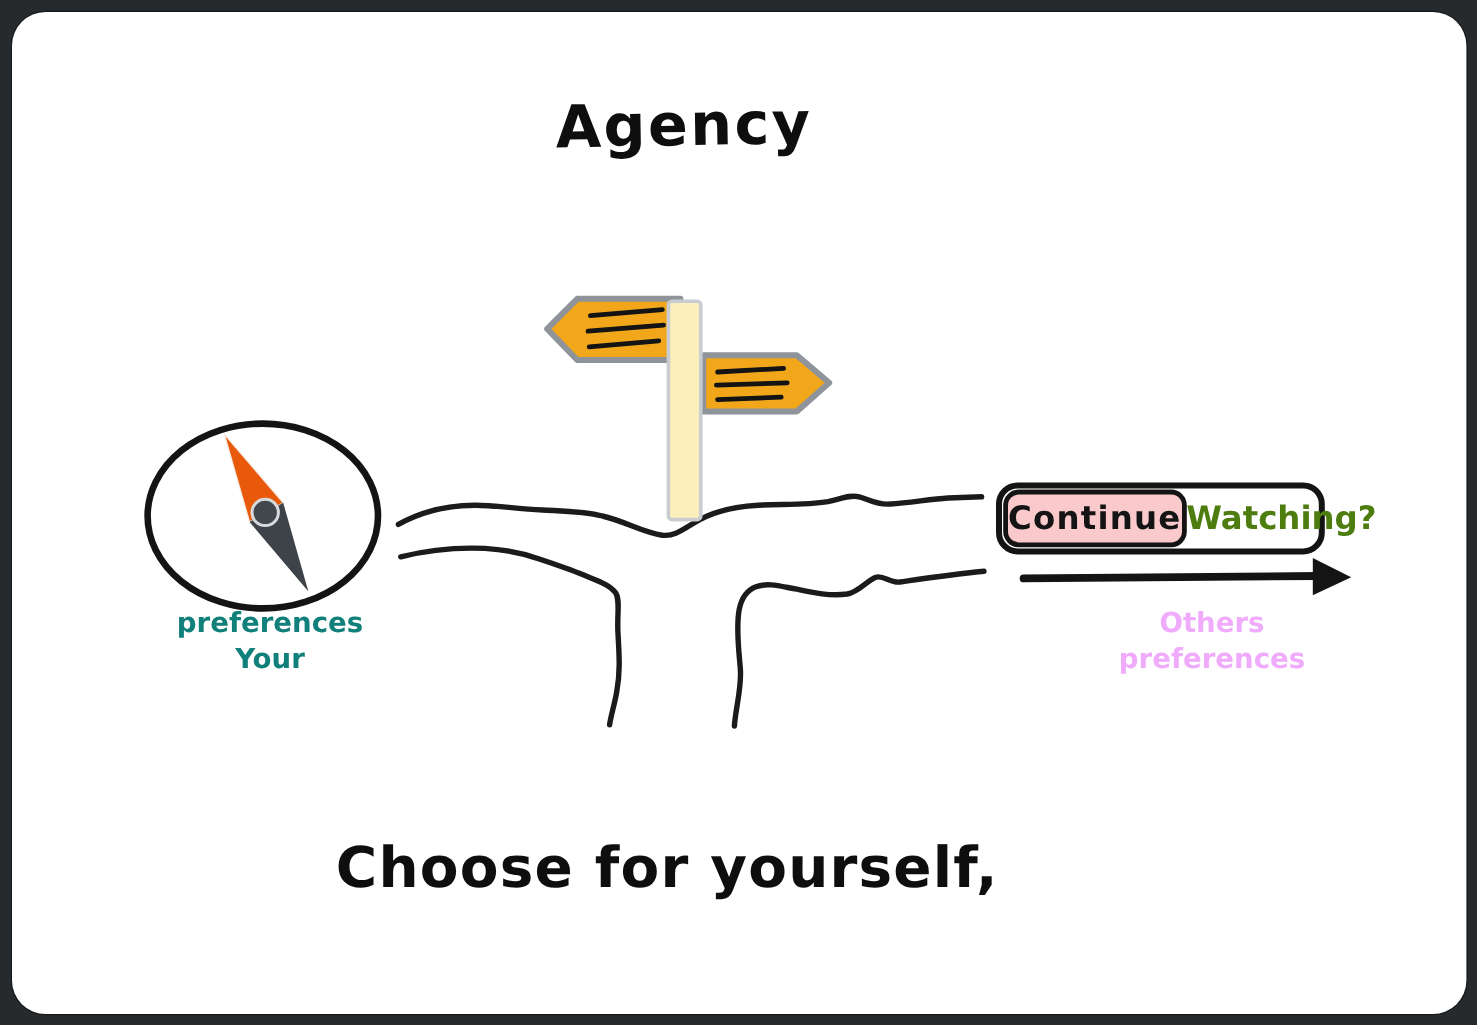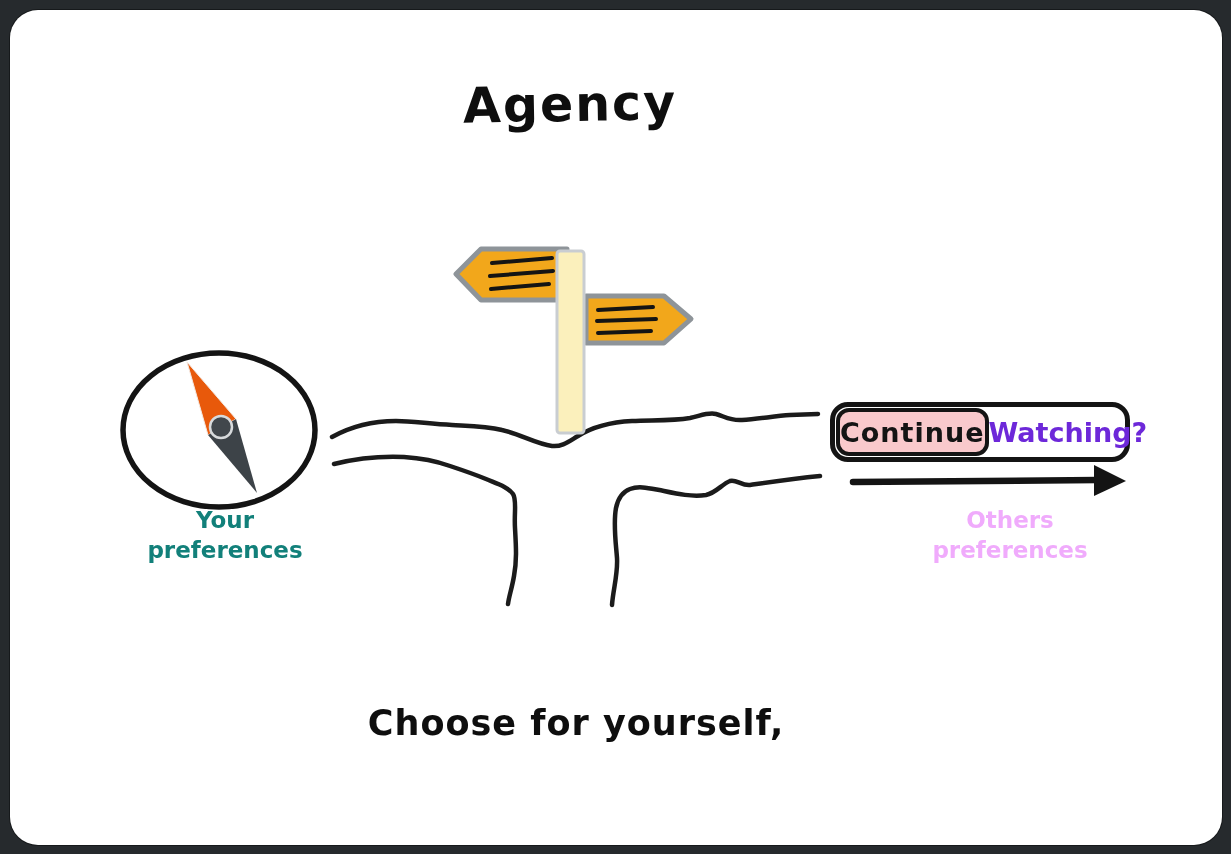--- a/index.html
+++ b/index.html
@@ -55,34 +55,34 @@
     transform: translateX(-50%);
     text-align: center;
     color: #f0abfc;
     font-size: 23px;
     font-weight: 700;
     line-height: 30px;
     white-space: nowrap;
   }
   .caption {
     position: absolute;
-    left: 576px; top: 700px;
+    left: 556px; top: 700px;
     transform: translateX(-50%);
     text-align: center;
     color: #0e0e0e;
-    font-size: 35px;
+    font-size: 47px;
     font-weight: 700;
     line-height: 47px;
     letter-spacing: 1px;
     white-space: nowrap;
   }
   .cw-button {
     position: absolute;
     left: 830px; top: 402px;
-    width: 300px; height: 60px;
+    width: 274px; height: 60px;
     background: #ffffff;
     border: 5px solid #141414;
     border-radius: 18px;
     display: flex;
     align-items: stretch;
     cursor: pointer;
   }
   .cw-left {
     width: 183px;
     margin: 1px 0 1px 1px;
@@ -97,21 +97,21 @@
     color: #141414;
     letter-spacing: 1px;
   }
   .cw-right {
     flex: 1;
     display: flex;
     align-items: center;
     justify-content: center;
     font-size: 27px;
     font-weight: 700;
-    color: #6d28d9;
+    color: #4d7c0f;
     white-space: nowrap;
   }
 </style>
 </head>
 <body>
 
 <div class="stage">
   <div class="card"></div>
 
   <svg class="illustration-svg" viewBox="0 0 1231 854">
@@ -157,22 +157,22 @@
 
     <g>
       <line x1="853" y1="482" x2="1098" y2="480" stroke="#141414" stroke-width="6.5" stroke-linecap="round"></line>
       <polygon points="1094,465 1126,481 1094,496" fill="#141414"></polygon>
     </g>
   </svg>
 
   <div class="title">Agency</div>
 
   <div class="compass-label">
+    <div>preferences</div>
     <div>Your</div>
-    <div>preferences</div>
   </div>
 
   <div class="cw-button">
     <div class="cw-left">Continue</div>
     <div class="cw-right">Watching?</div>
   </div>
 
   <div class="others-label">
     <div>Others</div>
     <div>preferences</div>

